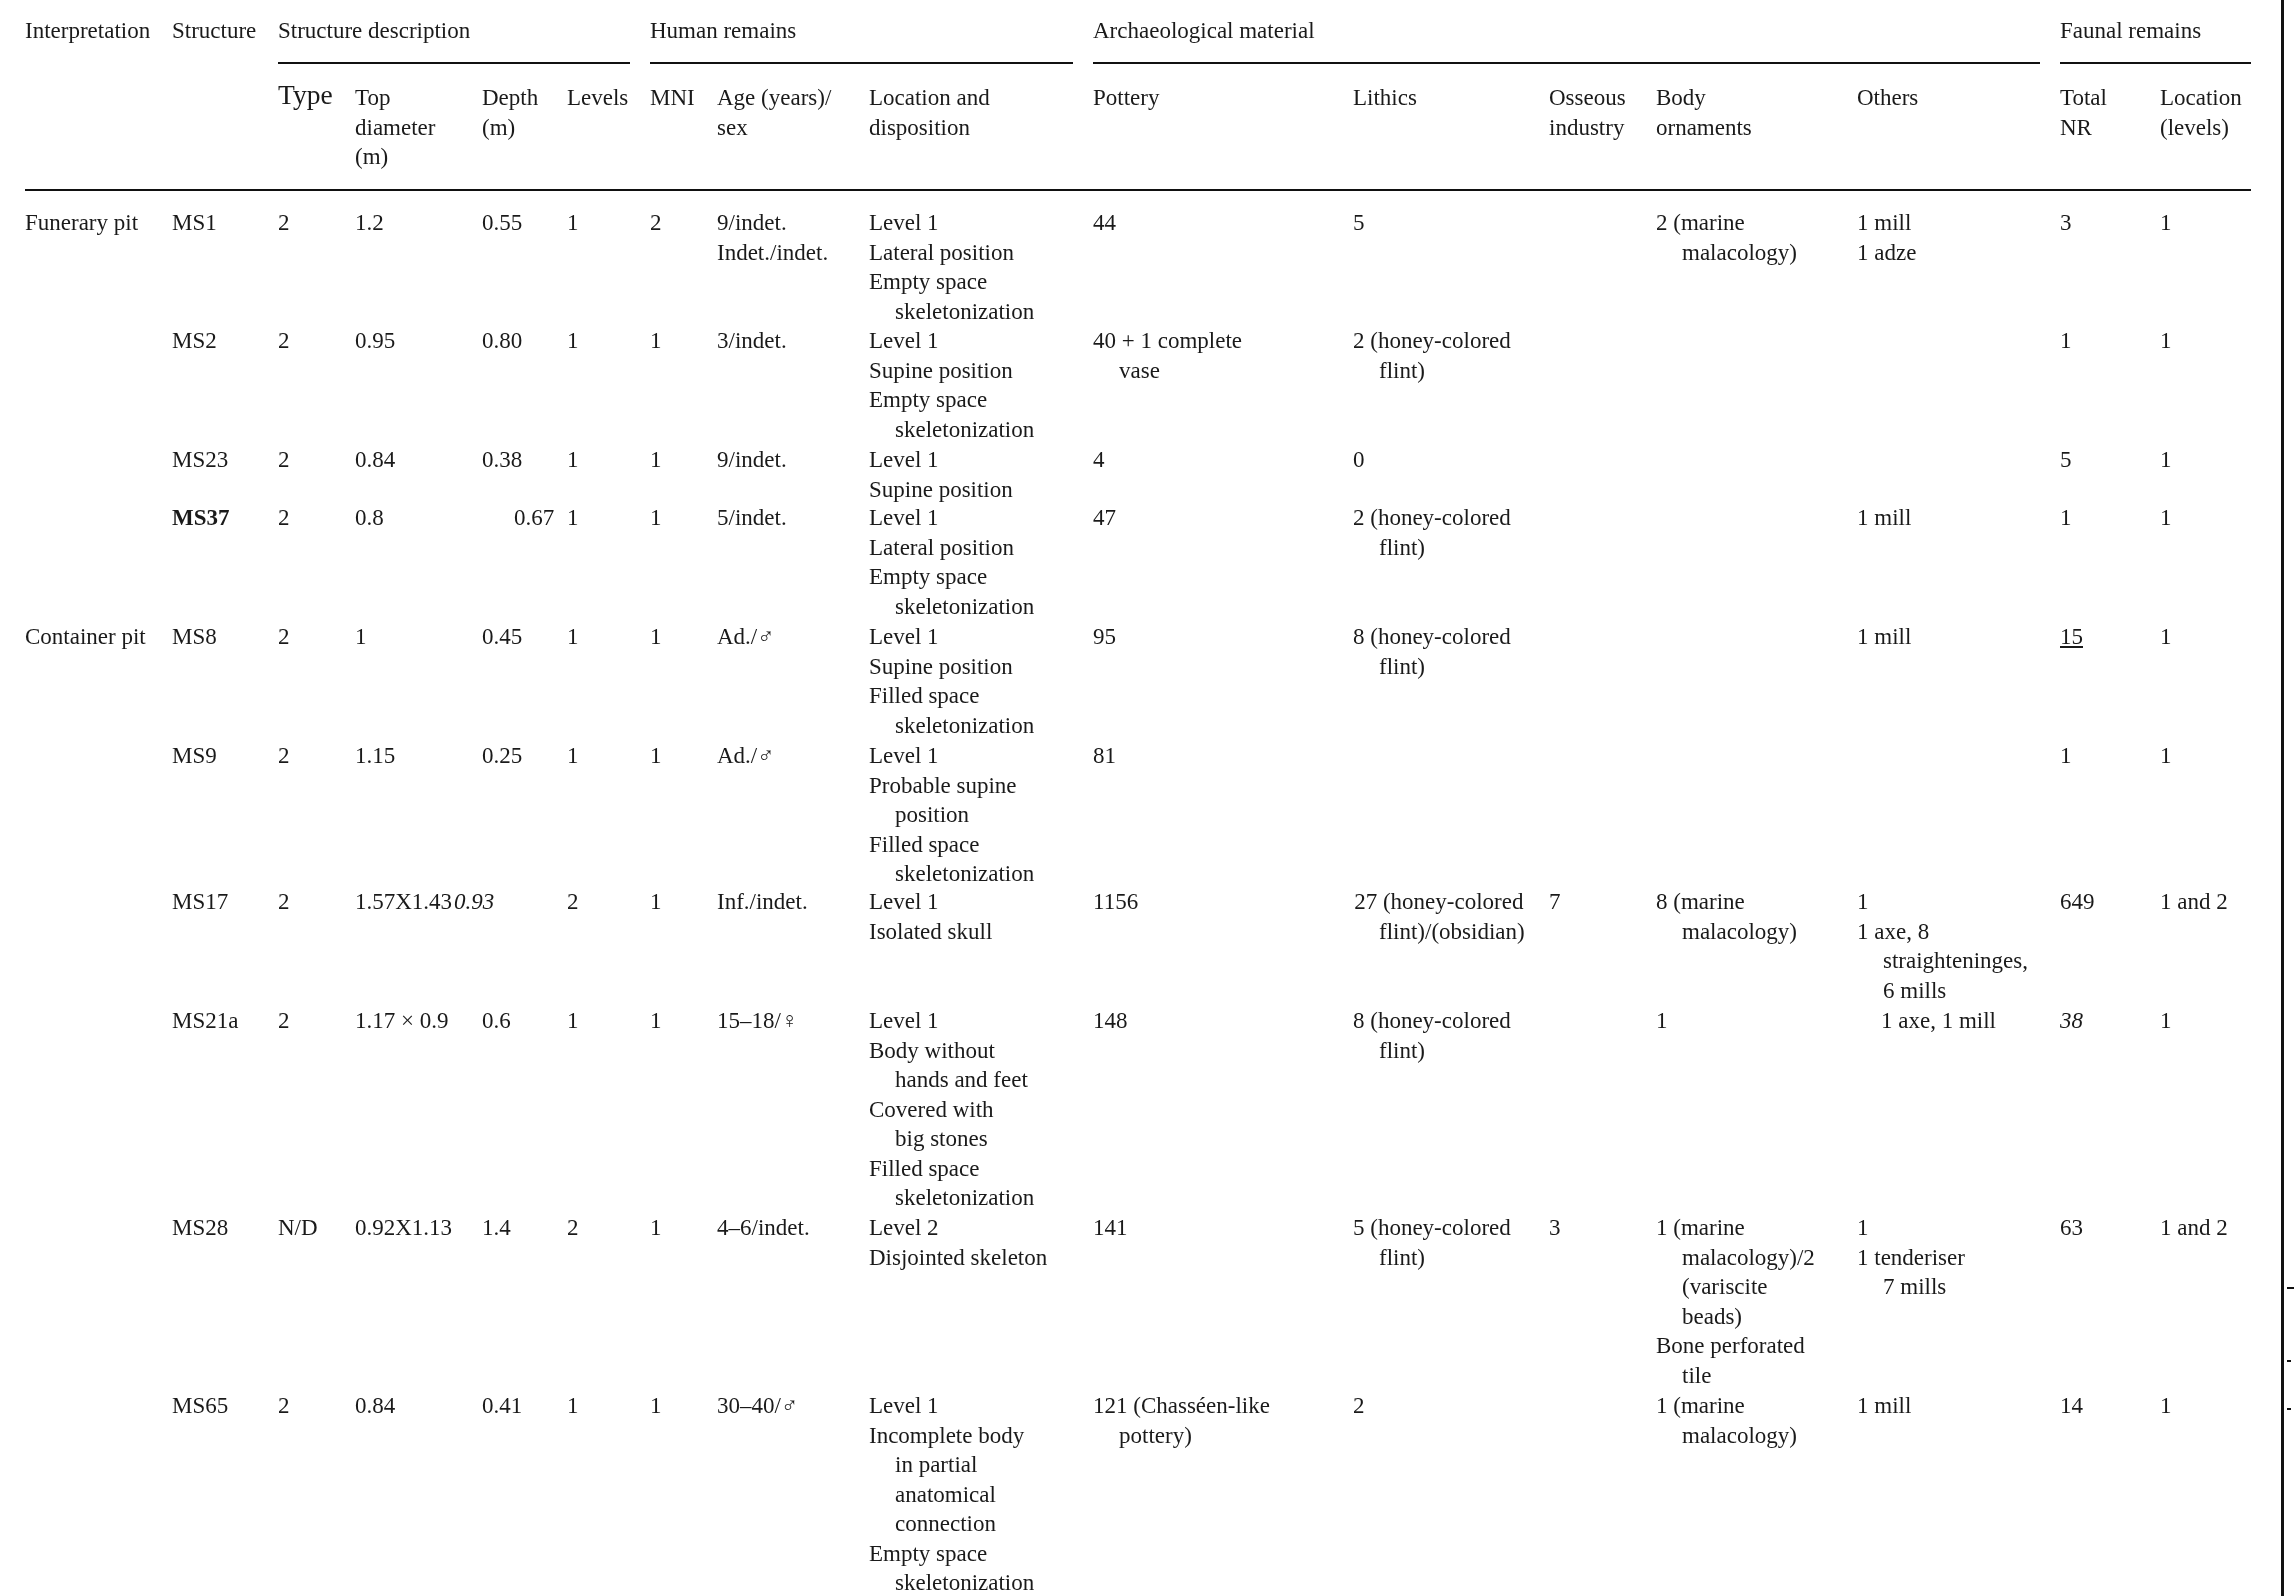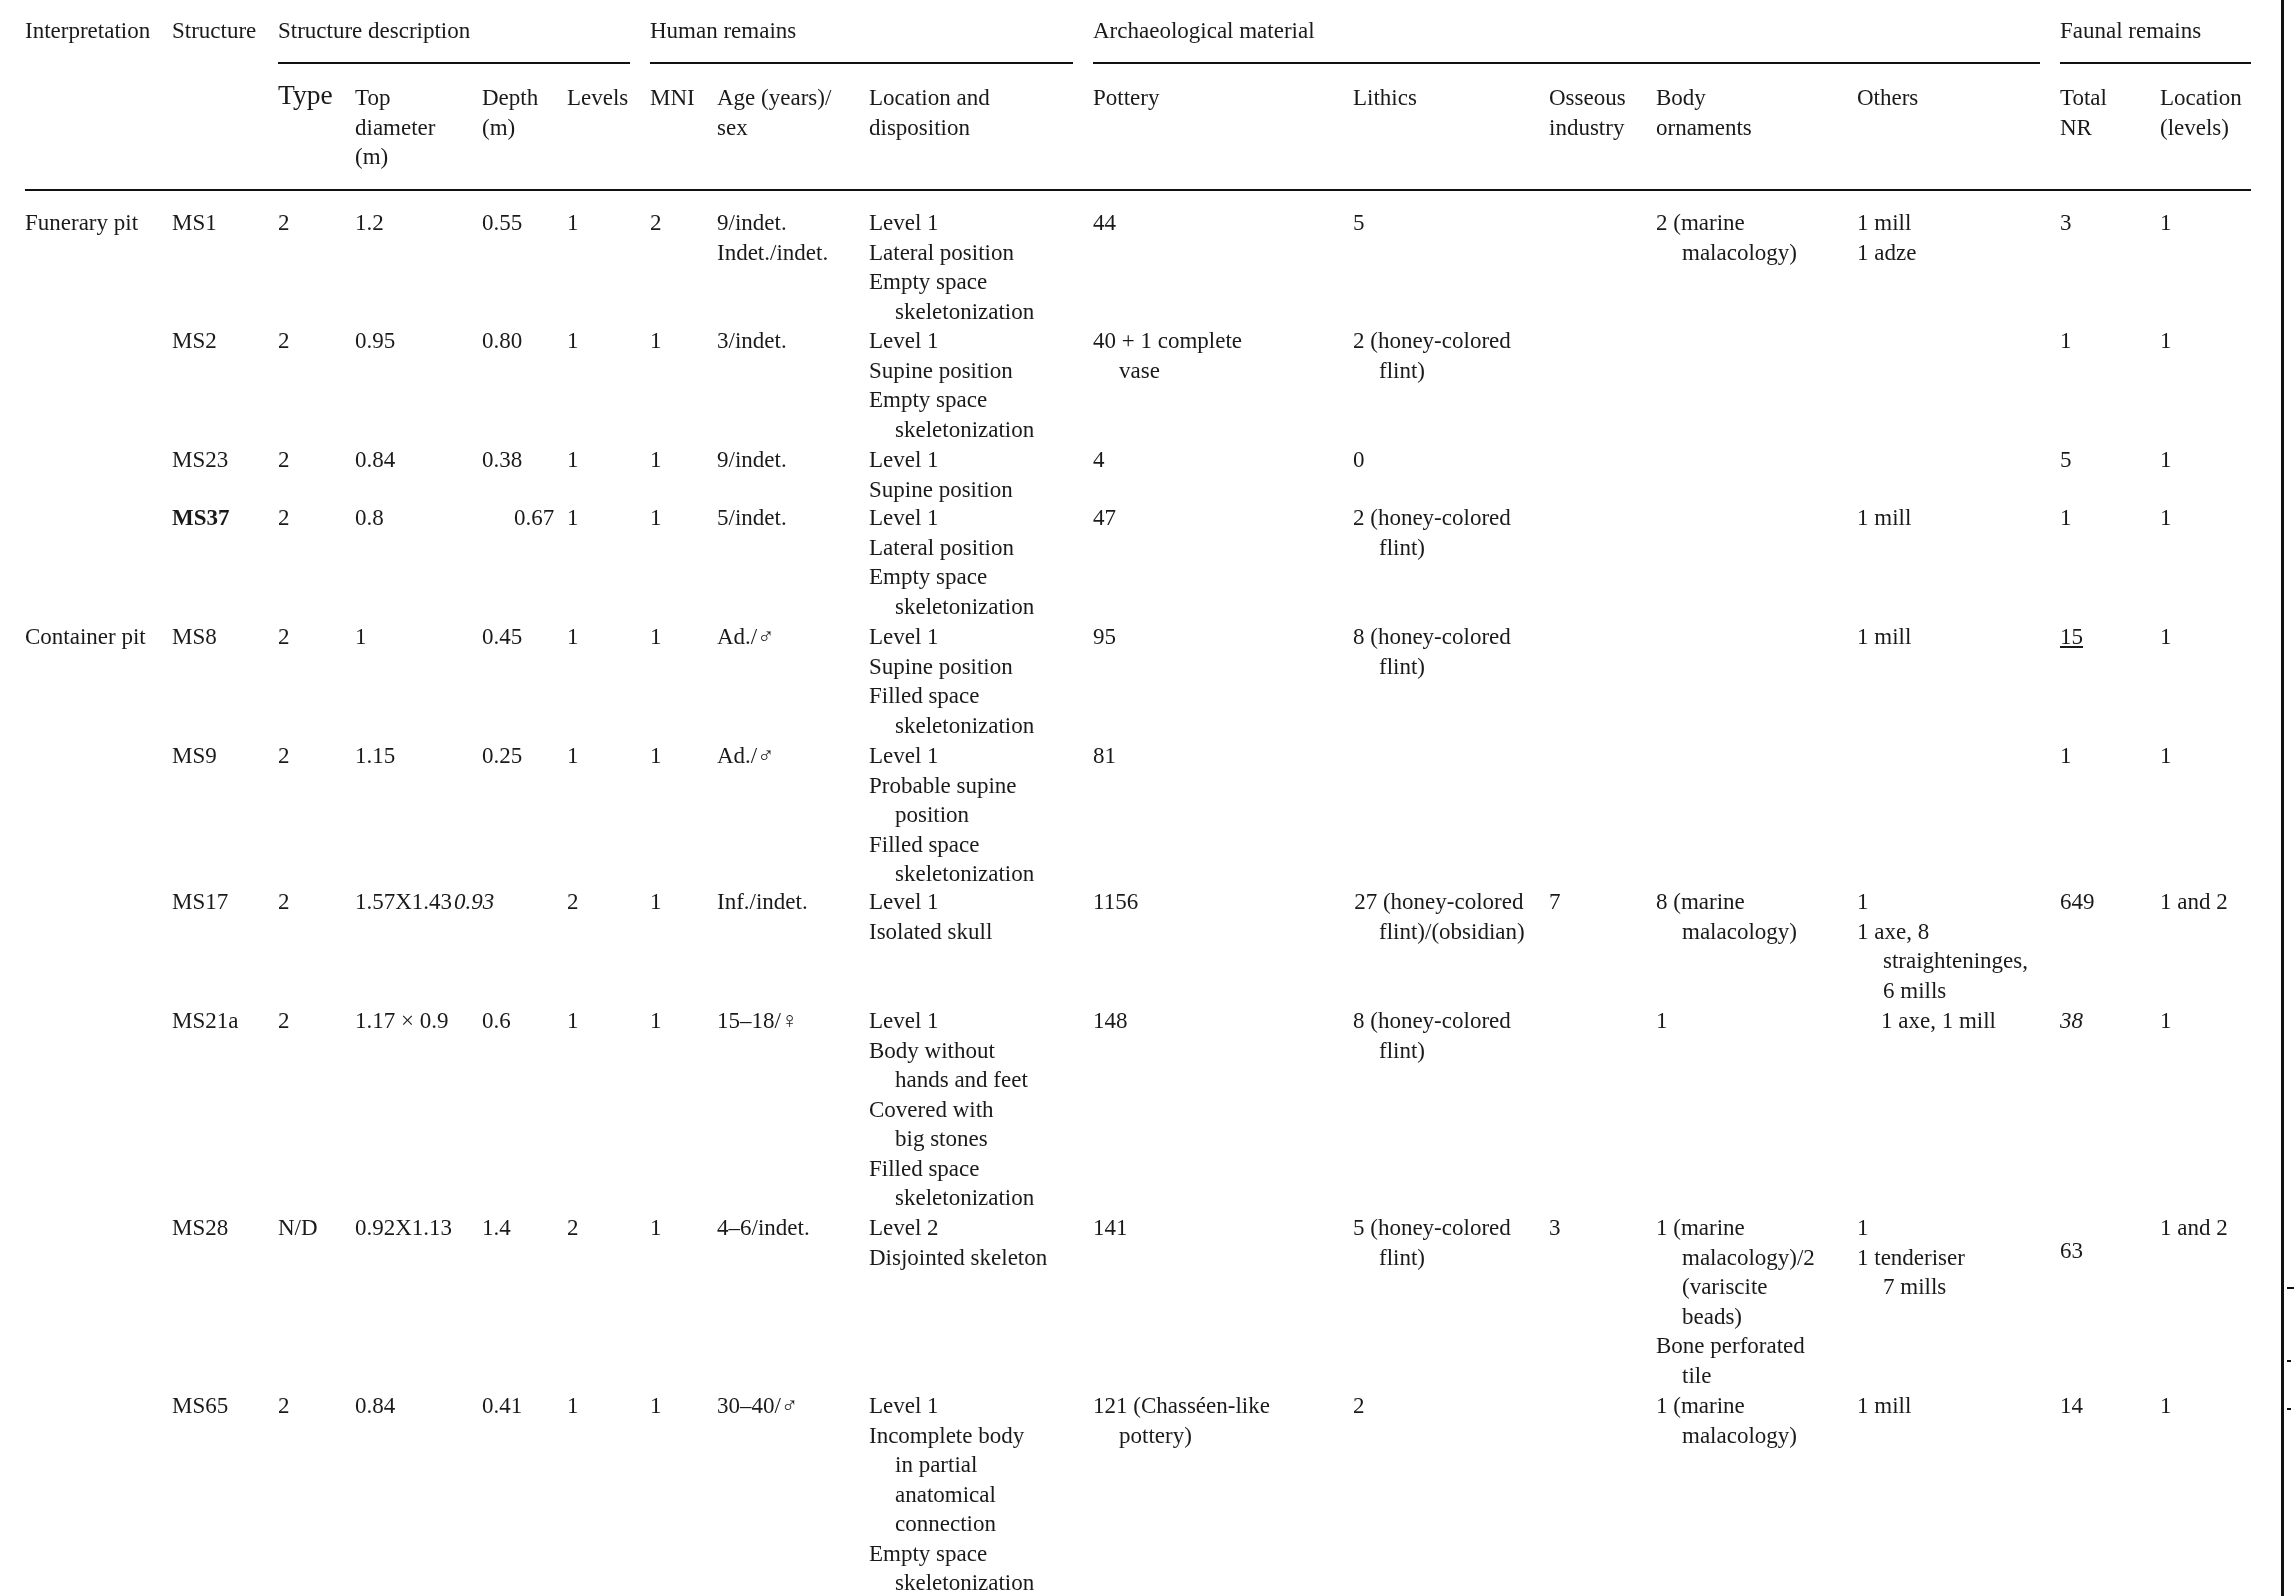--- a/index.html
+++ b/index.html
@@ -499,21 +499,21 @@
         <span class="ln ind">(variscite</span>
         <span class="ln ind">beads)</span>
         <span class="ln">Bone perforated</span>
         <span class="ln ind">tile</span>
       </div>
       <div class="cell" style="left: 1857px; top: 1213px;">
         <span class="ln">1</span>
         <span class="ln">1 tenderiser</span>
         <span class="ln ind">7 mills</span>
       </div>
-      <div class="cell" style="left: 2060px; top: 1213px; margin-top: 23px;">
+      <div class="cell" style="left: 2060px; top: 1213px;">
         <span class="ln">63</span>
       </div>
       <div class="cell" style="left: 2160px; top: 1213px;">
         <span class="ln">1 and 2</span>
       </div>
     </div>
     <div>
       <div class="cell" style="left: 172px; top: 1391px;">
         <span class="ln">MS65</span>
       </div>

